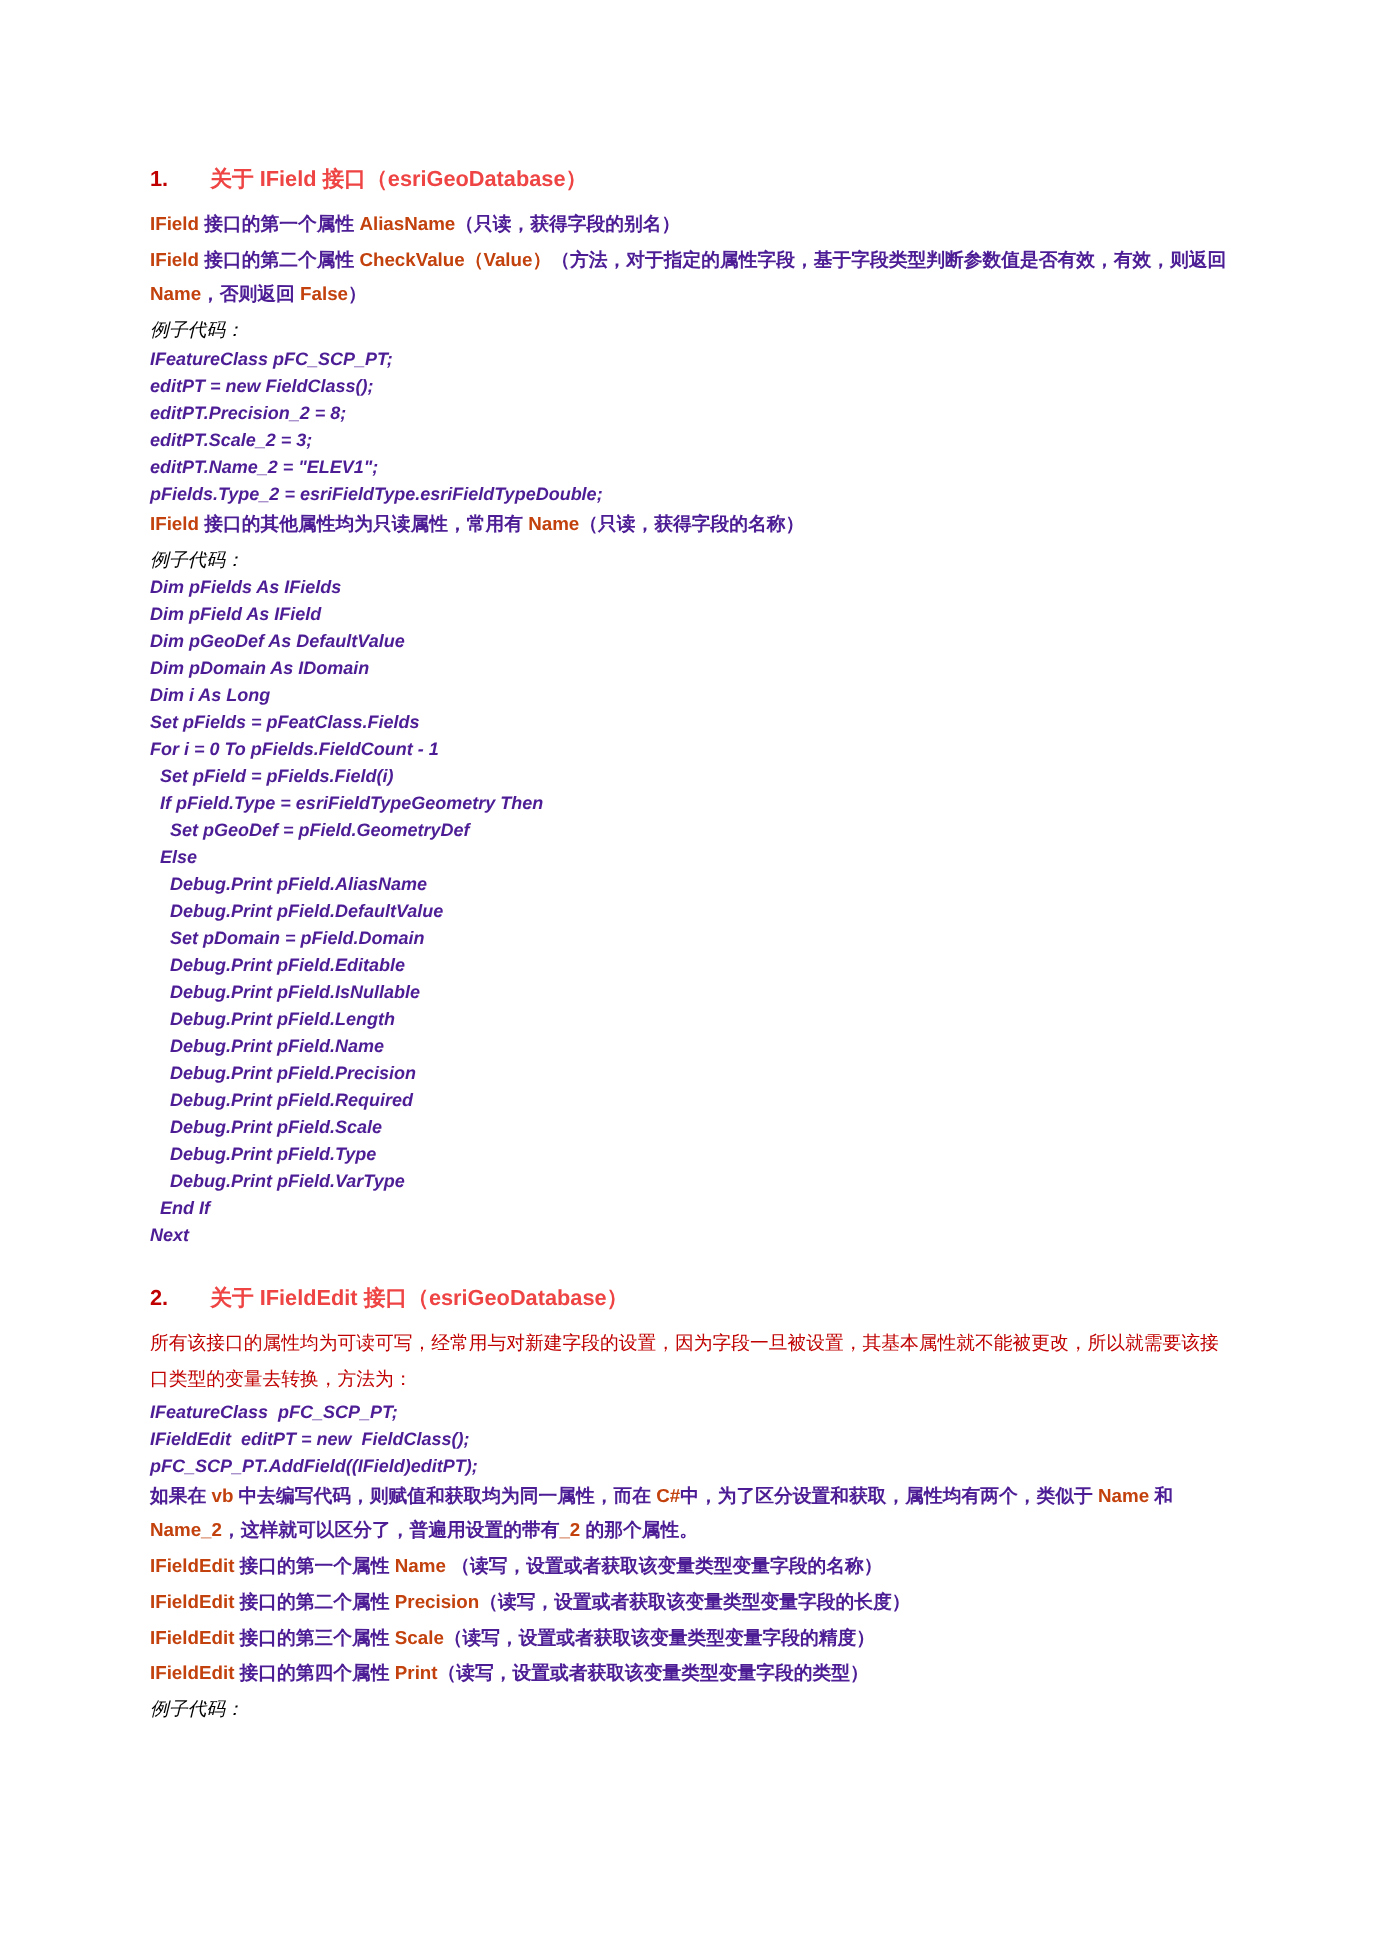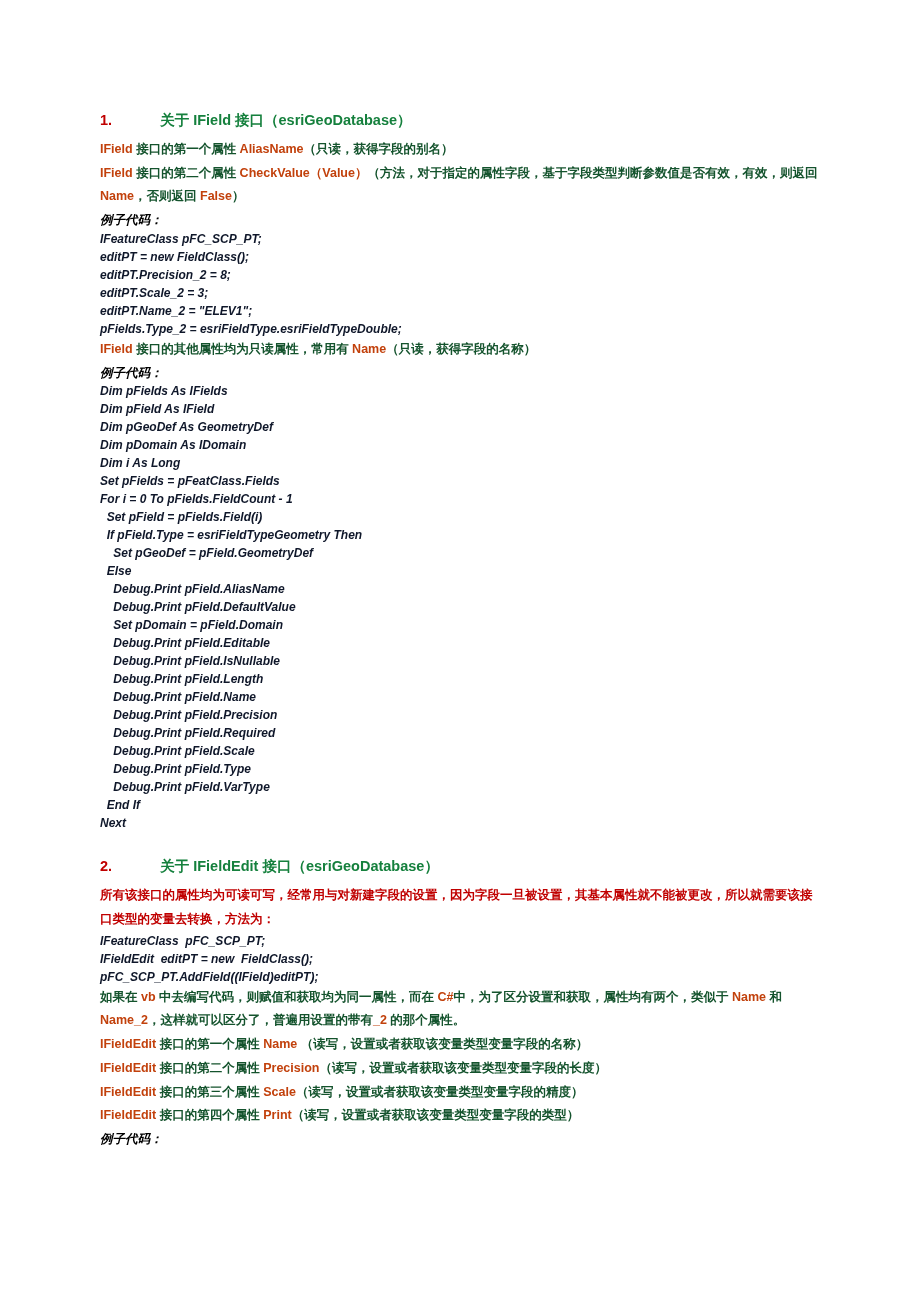--- a/index.html
+++ b/index.html
@@ -19,54 +19,54 @@
       color: #c00000;
       font-weight: bold;
       font-size: 14.5px;
       margin-bottom: 6px;
     }
     .section-num {
       color: #c00000;
       font-weight: bold;
     }
     .section-title {
-      color: #15803d;
+      color: #ef4444;
       font-weight: bold;
-      margin-left: 44px;
+      margin-left: 24px;
     }
     .prop-line {
       font-weight: bold;
       font-size: 12.5px;
       line-height: 1.9;
     }
     .prop-black {
       color: #c2410c;
     }
     .prop-red {
-      color: #14532d;
+      color: #4c1d95;
     }
     .example-label {
       color: #000000;
-      font-weight: bold;
+      font-weight: normal;
       font-style: italic;
       font-size: 12.5px;
       margin-top: 2px;
     }
     .code-line {
-      color: #0f172a;
+      color: #4c1d95;
       font-style: italic;
       font-weight: bold;
       font-size: 12px;
       line-height: 1.5;
       white-space: pre;
       font-family: "Microsoft YaHei", sans-serif;
     }
     .para-red {
       color: #c00000;
-      font-weight: bold;
+      font-weight: normal;
       font-size: 12.5px;
       line-height: 1.9;
     }
     .spacer {
       height: 24px;
     }
   </style>
 </head>
 <body>
 
@@ -93,21 +93,21 @@
 <div class="code-line">pFields.Type_2 = esriFieldType.esriFieldTypeDouble;</div>
 
 <div class="prop-line">
   <span class="prop-black">IField </span><span class="prop-red">接口的其他属性均为只读属性，常用有 </span><span class="prop-black">Name</span><span class="prop-red">（只读，获得字段的名称）</span>
 </div>
 
 <div class="example-label">例子代码：</div>
 
 <div class="code-line">Dim pFields As IFields</div>
 <div class="code-line">Dim pField As IField</div>
-<div class="code-line">Dim pGeoDef As GeometryDef</div>
+<div class="code-line">Dim pGeoDef As DefaultValue</div>
 <div class="code-line">Dim pDomain As IDomain</div>
 <div class="code-line">Dim i As Long</div>
 <div class="code-line">Set pFields = pFeatClass.Fields</div>
 <div class="code-line">For i = 0 To pFields.FieldCount - 1</div>
 <div class="code-line">  Set pField = pFields.Field(i)</div>
 <div class="code-line">  If pField.Type = esriFieldTypeGeometry Then</div>
 <div class="code-line">    Set pGeoDef = pField.GeometryDef</div>
 <div class="code-line">  Else</div>
 <div class="code-line">    Debug.Print pField.AliasName</div>
 <div class="code-line">    Debug.Print pField.DefaultValue</div>

